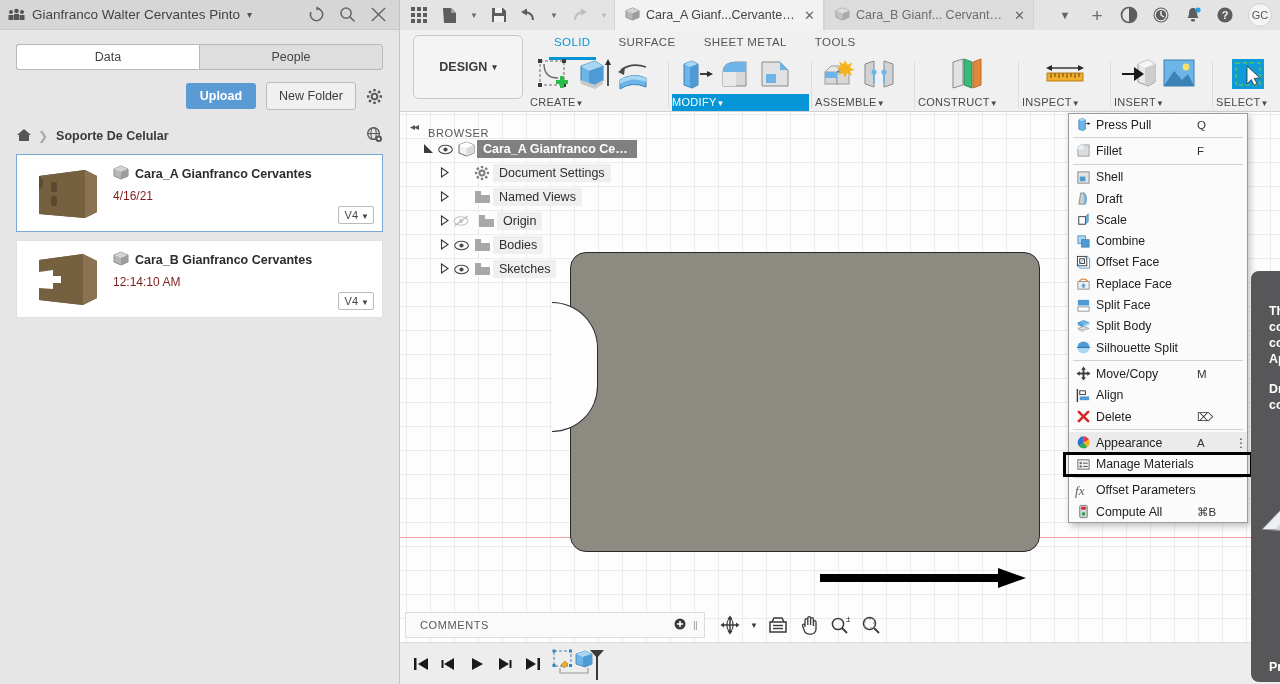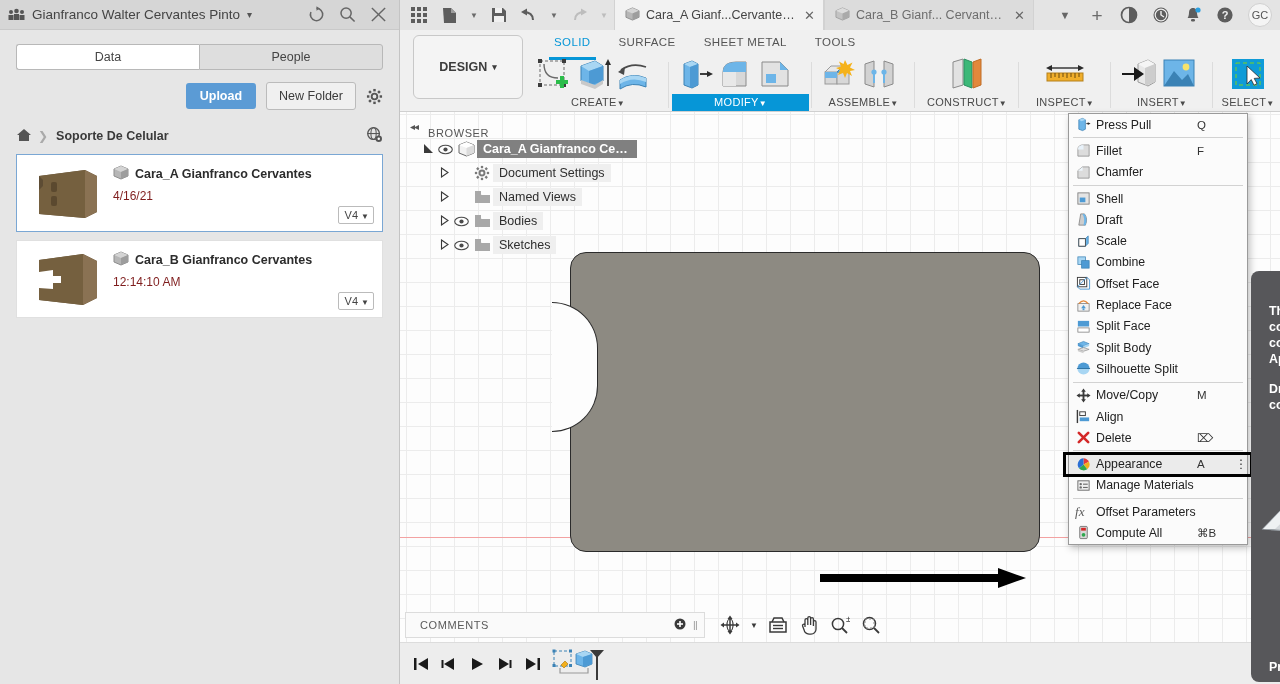--- a/index.html
+++ b/index.html
@@ -101,21 +101,21 @@
   }
   .wstabs { position:absolute; left:140px; top:6px; display:flex; gap:0px;}
   .wstab { font-size:11.5px; letter-spacing:0.4px; color:#555; padding:0 14px; cursor:pointer; position:relative; height:20px;}
   .wstab.active { color:#0696d7; font-weight:normal; }
   .wstab.active:after { content:""; position:absolute; left:9px; right:9px; bottom:-4px; height:3px; background:#0696d7;}
 
   .rib-group { position:absolute; top:28px; height:54px; }
   .rib-icons { display:flex; align-items:flex-start; gap:4px; height:36px; padding:0 6px;}
   .rib-label {
     height:17px; line-height:17px; font-size:11px; letter-spacing:0.3px;
-    color:#4a4a4a; text-align:center; cursor:pointer; white-space:nowrap;
+    color:#4a4a4a; cursor:pointer; white-space:nowrap;
   }
   .rib-label.hl { background:#0696d7; color:#fff; }
   .rib-sep { position:absolute; top:32px; width:1px; height:46px; background:#dcdcdc;}
 
   
   .canvas { position:absolute; left:0; top:112px; width:880px; height:572px; overflow:hidden;
     background-color:#fdfdfd;
     background-image:
       linear-gradient(to right, #ececec 1px, transparent 1px),
       linear-gradient(to bottom, #ececec 1px, transparent 1px),
@@ -726,20 +726,41 @@
           <span class="eye"></span>
           <span class="ico">
             <svg width="17" height="14" viewBox="0 0 17 14">
                 <path d="M1 3 h5 l1.5 2 h8.5 v8 h-15 z" fill="#a8a8a8"></path>
                 <rect x="1" y="1" width="6" height="3" fill="#a8a8a8"></rect>
               </svg>
           </span>
           <span class="txt">Named Views</span>
         </div>
 
+        <div class="tree-row" style="padding-left:32px">
+          <span class="tri">
+            <svg width="9" height="11" viewBox="0 0 9 11">
+                <polygon points="1.5,1 8,5.5 1.5,10" fill="none" stroke="#3a3a3a" stroke-width="1.1"></polygon>
+              </svg>
+          </span>
+          <span class="eye">
+            <svg width="16" height="12" viewBox="0 0 16 12">
+                <ellipse cx="8" cy="6" rx="6.8" ry="4.2" fill="none" stroke="#c4c4c4" stroke-width="1.1"></ellipse>
+                <circle cx="8" cy="6" r="2.1" fill="#c4c4c4"></circle>
+                <line x1="1.5" y1="11" x2="14.5" y2="1" stroke="#bdbdbd" stroke-width="1.3"></line>
+              </svg>
+          </span>
+          <span class="ico" style="margin-left:4px">
+            <svg width="17" height="14" viewBox="0 0 17 14">
+                <path d="M1 3 h5 l1.5 2 h8.5 v8 h-15 z" fill="#a8a8a8"></path>
+                <rect x="1" y="1" width="6" height="3" fill="#a8a8a8"></rect>
+              </svg>
+          </span>
+          <span class="txt">Origin</span>
+        </div>
 
         <div class="tree-row" style="padding-left:32px">
           <span class="tri">
             <svg width="9" height="11" viewBox="0 0 9 11">
                 <polygon points="1.5,1 8,5.5 1.5,10" fill="none" stroke="#3a3a3a" stroke-width="1.1"></polygon>
               </svg>
           </span>
           <span class="eye">
             <svg width="15" height="11" viewBox="0 0 15 11">
                 <ellipse cx="7.5" cy="5.5" rx="6.8" ry="4.2" fill="none" stroke="#4a4a4a" stroke-width="1.1"></ellipse>
@@ -860,31 +881,20 @@
       <div class="m-sep"></div>
       <div class="mi">
         <span class="mico">
             <svg width="15" height="15" viewBox="0 0 16 16">
               <path d="M2 14 L2 7 Q2 2 8 2 L14 2 L14 14 Z" fill="#dcdcdc" stroke="#8a8a8a" stroke-width=".8"></path>
               <path d="M2 7 Q2 2 8 2 L8 7 Z" fill="#e8f2fa"></path>
             </svg>
           </span>
         <span class="mlbl">Fillet</span>
         <span class="mkey">F</span>
-        <span class="mdots"></span>
-      </div>
-      <div class="mi">
-        <span class="mico">
-            <svg width="15" height="15" viewBox="0 0 16 16">
-              <polygon points="2,14 2,6 7,2 14,2 14,14" fill="#dcdcdc" stroke="#8a8a8a" stroke-width=".8"></polygon>
-              <polygon points="2,6 7,2 7,6" fill="#eef6fc"></polygon>
-            </svg>
-          </span>
-        <span class="mlbl">Chamfer</span>
-        <span class="mkey"></span>
         <span class="mdots"></span>
       </div>
       <div class="m-sep"></div>
       <div class="mi">
         <span class="mico">
             <svg width="15" height="15" viewBox="0 0 16 16">
               <rect x="2" y="2" width="12" height="12" fill="#e4e4e4" stroke="#7a7a7a" stroke-width=".9"></rect>
               <rect x="4" y="7" width="6" height="5" fill="#4d9ad4"></rect>
             </svg>
           </span>

